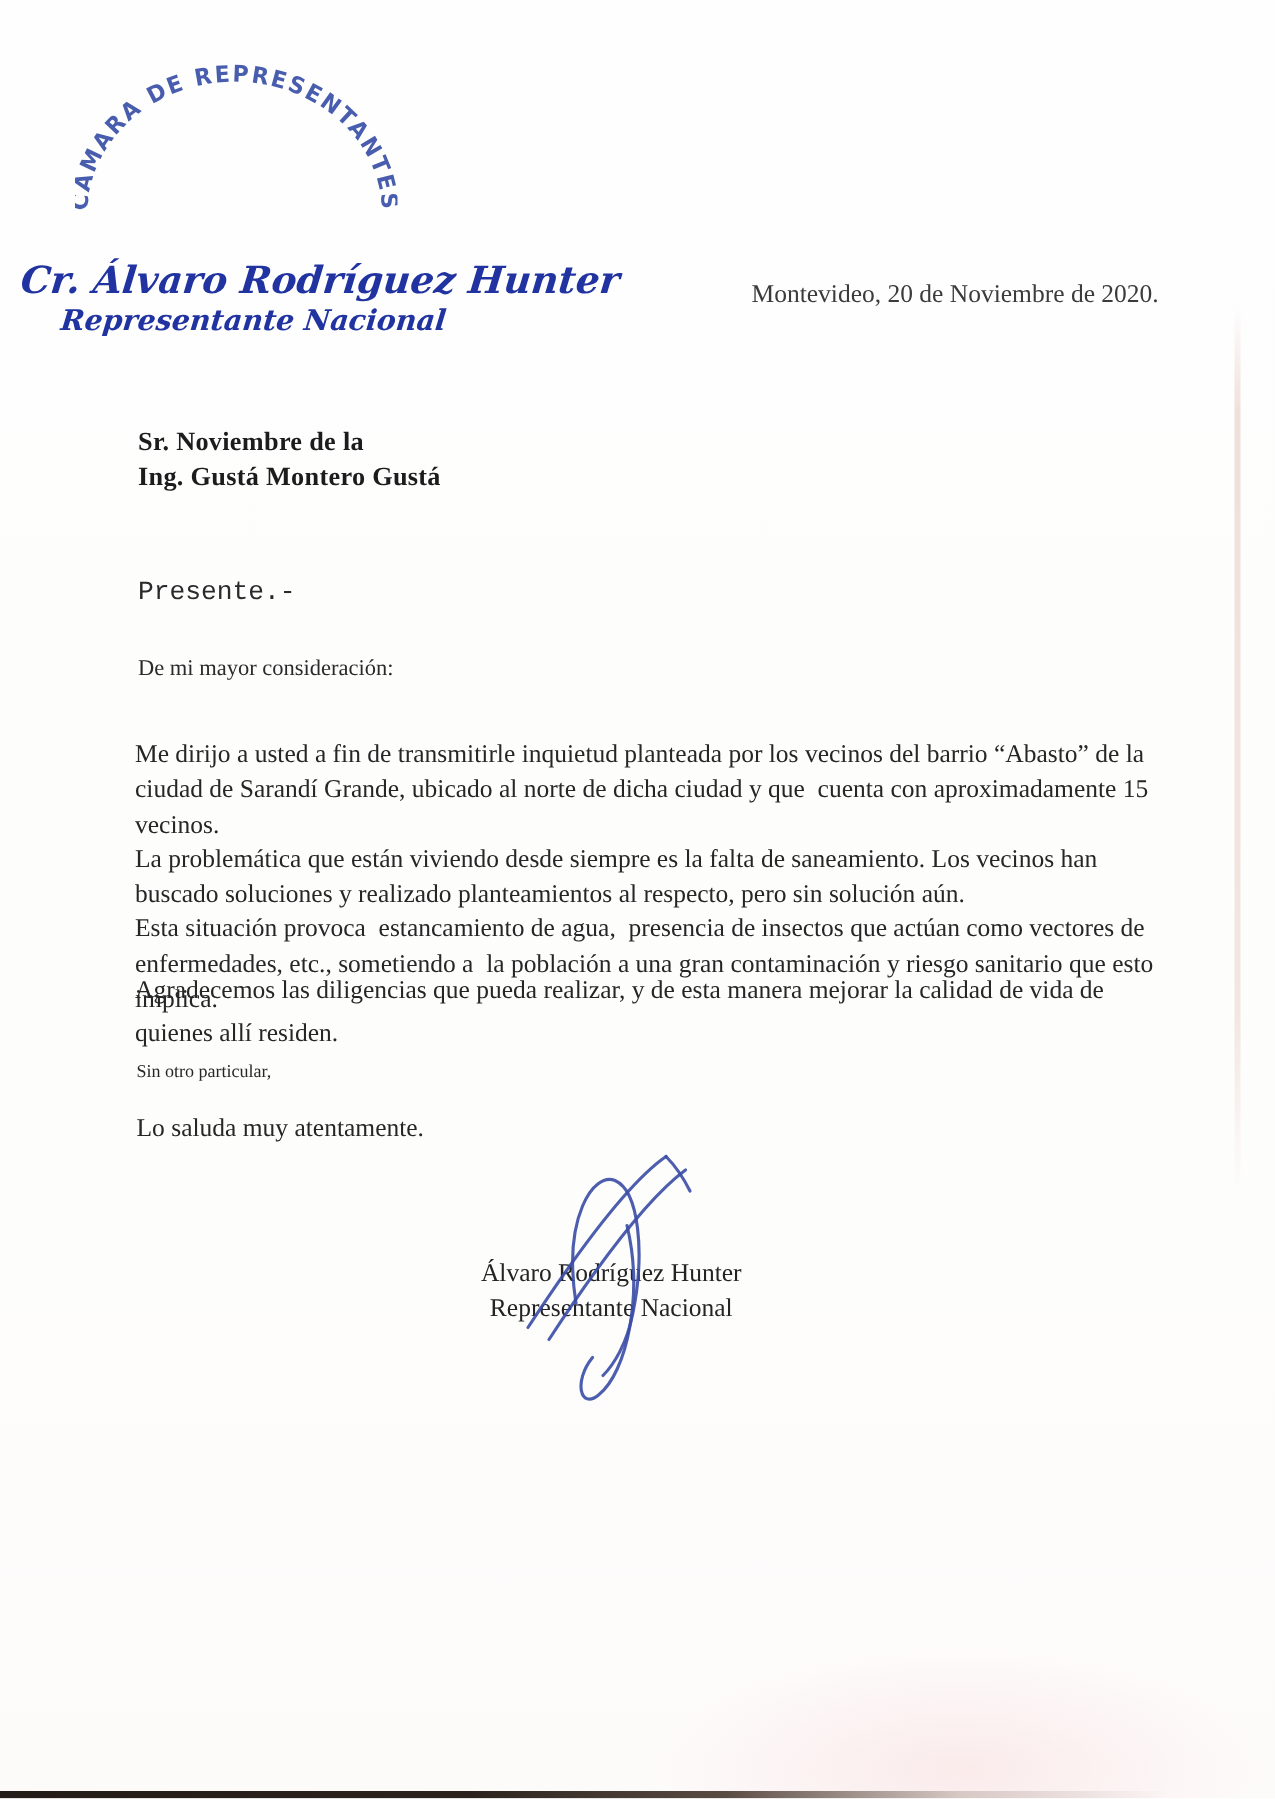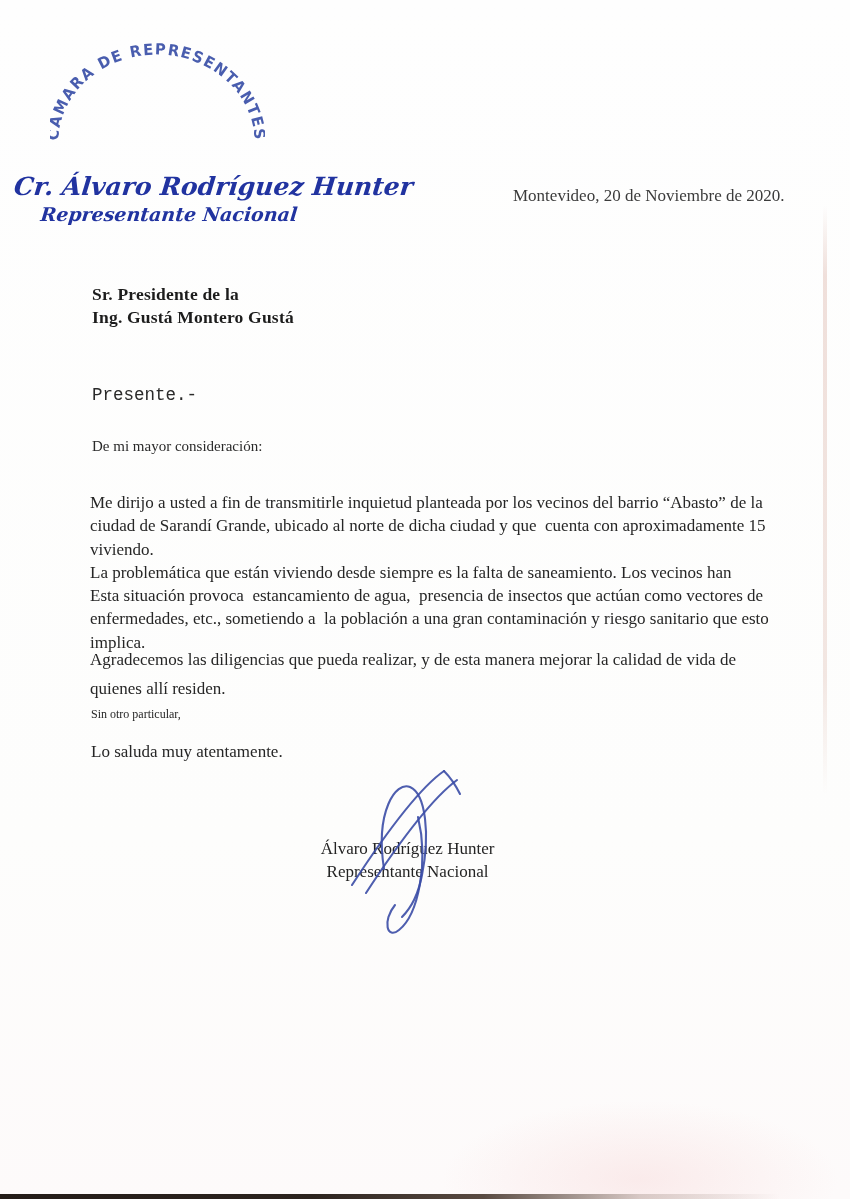--- a/index.html
+++ b/index.html
@@ -54,21 +54,21 @@
   .letterhead .lh-title {
     font-size: 19px;
     line-height: 24px;
     white-space: nowrap;
     transform: skewX(-6deg);
   }
 
   
   .date-line {
     position: absolute;
-    left: 513px;
+    left: 501px;
     top: 186px;
     font-size: 17px;
     color: #3b3b3b;
     white-space: nowrap;
   }
 
   
   .recipient {
     position: absolute;
     left: 92px;
@@ -205,32 +205,33 @@
   </svg>
 
   <div class="letterhead">
     <div class="lh-name">Cr. Álvaro Rodríguez Hunter</div>
     <div class="lh-title">Representante Nacional</div>
   </div>
 
   <div class="date-line">Montevideo, 20 de Noviembre de 2020.</div>
 
   <div class="recipient">
-    <div>Sr. Presidente de la</div>
+    <div>Sr. Noviembre de la</div>
     <div>Ing. Gustá Montero Gustá</div>
   </div>
   <div class="presente">Presente.-</div>
 
   <div class="salutation">De mi mayor consideración:</div>
 
   <div class="body-block-1">
     <div class="body-line">Me dirijo a usted a fin de transmitirle inquietud planteada por los vecinos del barrio “Abasto” de la</div>
     <div class="body-line">ciudad de Sarandí Grande, ubicado al norte de dicha ciudad y que  cuenta con aproximadamente 15</div>
-    <div class="body-line">viviendo.</div>
+    <div class="body-line">vecinos.</div>
     <div class="body-line">La problemática que están viviendo desde siempre es la falta de saneamiento. Los vecinos han</div>
+    <div class="body-line">buscado soluciones y realizado planteamientos al respecto, pero sin solución aún.</div>
     <div class="body-line">Esta situación provoca  estancamiento de agua,  presencia de insectos que actúan como vectores de</div>
     <div class="body-line">enfermedades, etc., sometiendo a  la población a una gran contaminación y riesgo sanitario que esto</div>
     <div class="body-line">implica.</div>
   </div>
 
   <div class="body-block-2">
     <div class="body-line">Agradecemos las diligencias que pueda realizar, y de esta manera mejorar la calidad de vida de</div>
     <div class="body-line">quienes allí residen.</div>
   </div>
 

